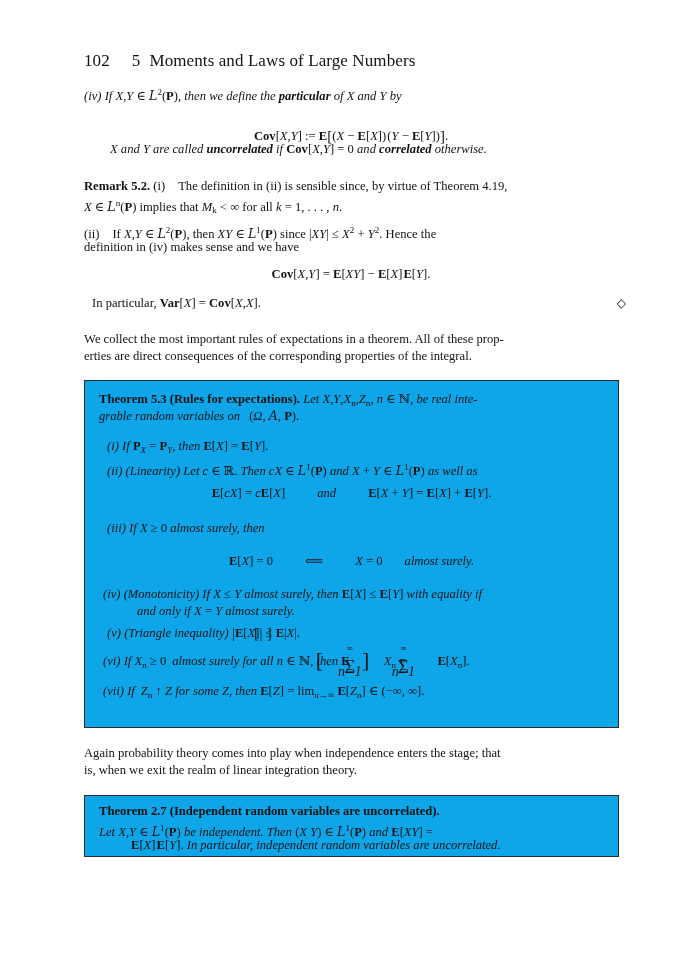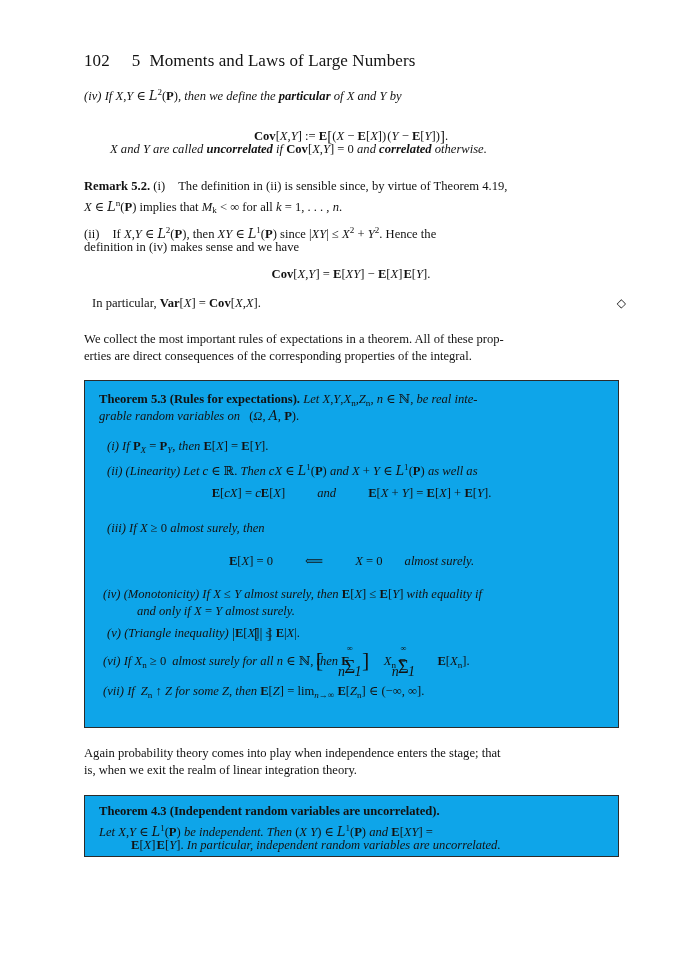--- a/index.html
+++ b/index.html
@@ -272,21 +272,21 @@
 
     </div>
   </div>
 
   <div class="blk nojust" style="top:745px;">Again probability theory comes into play when independence enters the stage; that</div>
   <div class="blk nojust" style="top:762px;">is, when we exit the realm of linear integration theory.</div>
 
   <div class="thmbox" style="left:84px; top:795px; width:535px; height:62px;">
     <div class="inner">
       <div class="thmline raw" style="top:7px;">
-        <span class="bf">Theorem 4.3 (Independent random variables are uncorrelated).</span>
+        <span class="bf">Theorem 2.7 (Independent random variables are uncorrelated).</span>
       </div>
       <div class="thmline" style="top:24px;">
         <span class="it">Let</span> <i class="v">X</i>,<i class="v">Y</i> ∈ <span class="cal">L</span><sup class="sm">1</sup>(<span class="bf">P</span>) <span class="it">be independent. Then</span> (<i class="v">X Y</i>) ∈ <span class="cal">L</span><sup class="sm">1</sup>(<span class="bf">P</span>) <span class="it">and</span> <span class="bf">E</span>[<i class="v">XY</i>] =
       </div>
       <div class="thmline raw" style="top:41px;margin-left:32px;">
         <span class="bf">E</span>[<i class="v">X</i>] <span class="bf">E</span>[<i class="v">Y</i>]. <span class="it">In particular, independent random variables are uncorrelated.</span>
       </div>
     </div>
   </div>
 

